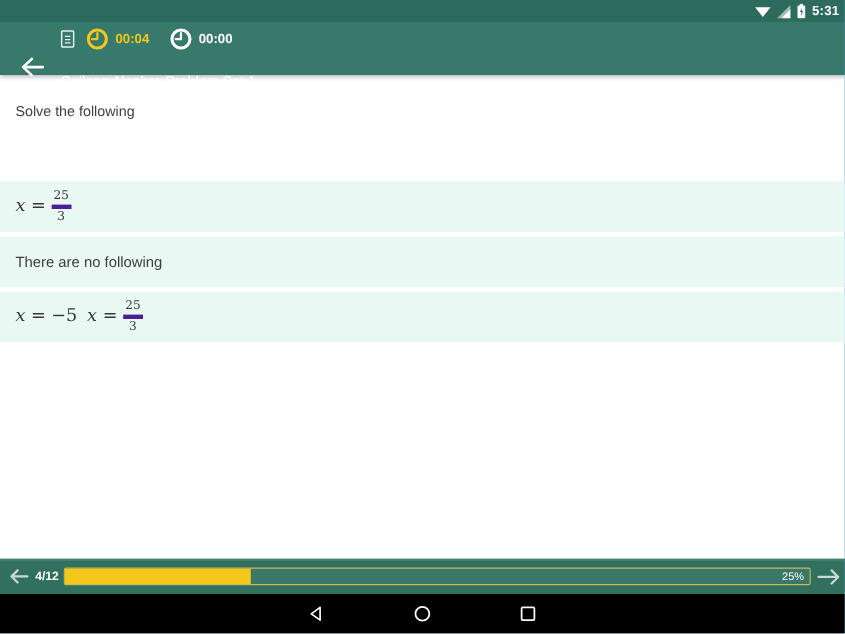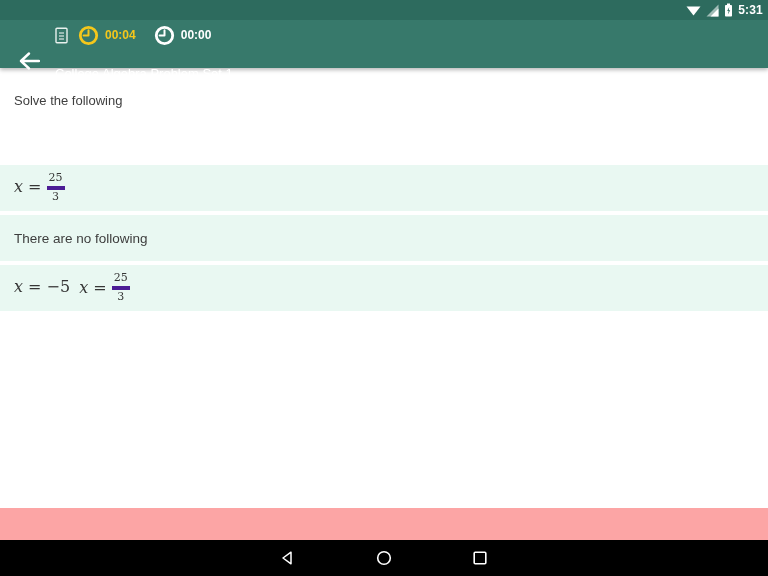--- a/index.html
+++ b/index.html
@@ -1,18 +1,18 @@
 <!DOCTYPE html>
 <html><head>
 <meta charset="utf-8">
 <style>
   * { margin:0; padding:0; box-sizing:border-box; }
   html,body { width:768px; height:576px; overflow:hidden; }
   body { font-family:"Liberation Sans", sans-serif; background:#fff; }
-  .screen { position:relative; width:768px; height:576px; background:#fca5a5; }
+  .screen { position:relative; width:768px; height:576px; background:#0369a1; }
 
   
   .status-bar { position:absolute; top:0; left:0; right:0; height:20px;
     background:#2d6b5e; display:flex; justify-content:flex-end; align-items:center;
     gap:5px; padding-right:5px; color:#fff; z-index:3; }
   .status-time { font-size:12px; font-weight:bold; letter-spacing:.2px; }
 
   
   .app-bar { position:absolute; top:20px; left:0; right:0; height:48px;
     background:#37796b; box-shadow:0 2px 4px rgba(0,0,0,.28); z-index:2; }
@@ -127,20 +127,33 @@
       </div>
 
       <div class="answer-row">
         <span class="math answer-math"><span><i>x</i><span> = −5</span></span><span class="part2"><i>x</i><span> = </span><span class="frac"><span class="num">25</span><span class="den">3</span></span></span></span>
       </div>
 
 
     </div>
   </div>
 
+  <div class="bottom-bar">
+    <svg class="bb-back" width="18" height="14" viewBox="0 0 18 14">
+      <path d="M17 7 H2.5 M8 1.5 L2.5 7 L8 12.5" stroke="#cbd8d2" stroke-width="2" fill="none" stroke-linecap="round" stroke-linejoin="round"></path>
+    </svg>
+    <span class="bb-counter">4/12</span>
+    <div class="progress-track">
+      <div class="progress-fill" style="width: 25%;"></div>
+      <span class="progress-label">25%</span>
+    </div>
+    <svg class="bb-next" width="22" height="15" viewBox="0 0 22 15">
+      <path d="M2 7.5 H20 M14 1.5 L20 7.5 L14 13.5" stroke="#cbd8d2" stroke-width="2" fill="none" stroke-linecap="round" stroke-linejoin="round"></path>
+    </svg>
+  </div>
 
   <div class="nav-bar">
     <svg class="nav-icon nav-back" viewBox="0 0 16 16">
       <polygon points="11,2.2 11,13.8 3,8" fill="none" stroke="#ffffff" stroke-width="1.5" stroke-linejoin="round"></polygon>
     </svg>
     <svg class="nav-icon nav-home" viewBox="0 0 16 16">
       <circle cx="8" cy="8" r="6.3" fill="none" stroke="#ffffff" stroke-width="1.6"></circle>
     </svg>
     <svg class="nav-icon nav-recents" viewBox="0 0 16 16">
       <rect x="2.2" y="2.2" width="11.6" height="11.6" rx="1" fill="none" stroke="#ffffff" stroke-width="1.6"></rect>

